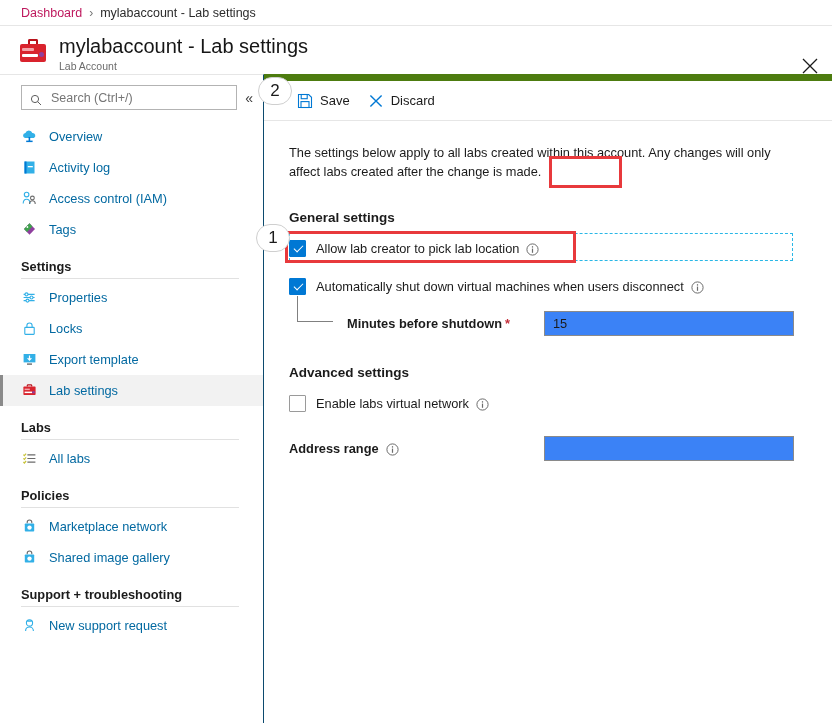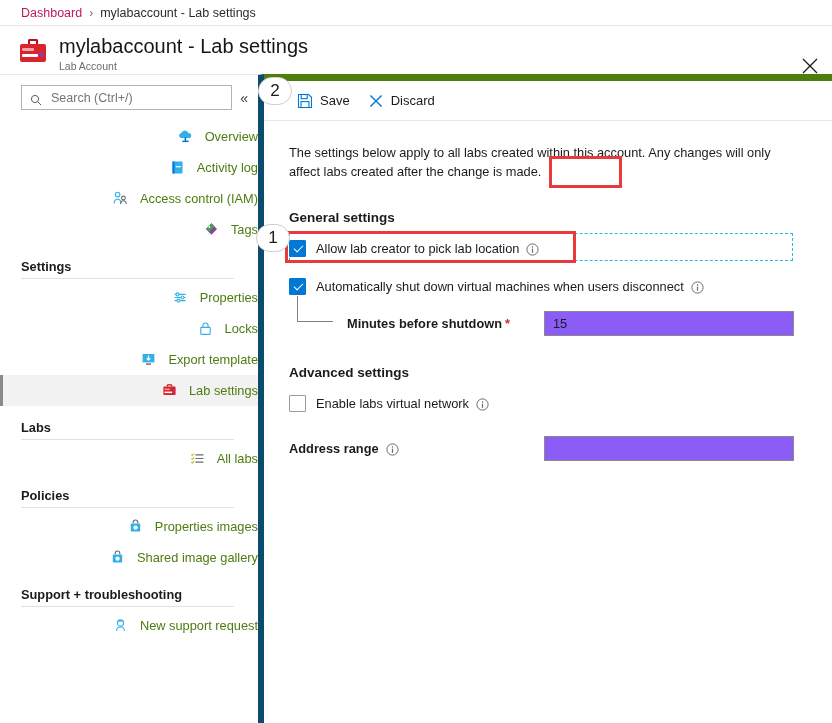--- a/index.html
+++ b/index.html
@@ -54,21 +54,21 @@
     width: 20px; height: 20px; cursor: pointer;
   }
   #close-icon svg { display: block; }
 
   
   #blade-body { display: flex; height: 649px; }
 
   
   #sidebar {
     width: 264px; flex: none;
-    border-right: 6px solid #0c4a6e;
+    border-right: 1px solid #0c4a6e;
     border-top: 1px solid #e6e6e6;
     padding-top: 10px;
     position: relative;
   }
   #search-row { display: flex; align-items: center; padding: 0 6px 0 21px; }
   #search-box {
     flex: 1; height: 25px;
     border: 1px solid #b3b3b3;
     display: flex; align-items: center;
     padding-left: 8px;
@@ -87,25 +87,24 @@
     color: #3b3b3b; font-size: 14px; cursor: pointer;
     line-height: 1;
   }
 
   .nav-list { margin-top: 11px; }
   .nav-item {
     display: flex; align-items: center;
     height: 31px;
     padding-left: 21px;
     font-size: 12.8px;
-    color: #4d7c0f;
+    color: #0369a1;
     cursor: pointer;
     border-left: 3px solid transparent;
     padding-left: 18px;
-    justify-content: flex-end;
   }
   .nav-item.selected { background: #f2f2f2; border-left-color: #8a8a8a; }
   .nav-item .nav-icon { width: 17px; height: 17px; flex: none; margin-right: 11px; position: relative; }
   .nav-item .nav-label { white-space: nowrap; }
 
   .nav-group-title {
     font-size: 12.8px; font-weight: bold; color: #1b1b1b;
     padding-left: 21px; margin-top: 14px; margin-bottom: 4px;
   }
   .nav-divider { height: 1px; background: #e1e1e1; margin: 0 24px 3px 21px; }
@@ -193,21 +192,21 @@
     width: 36px; height: 26px;
     border-left: 1px solid #808080;
     border-bottom: 1px solid #808080;
   }
   #minutes-label {
     margin-left: 58px; font-size: 12.8px; font-weight: bold; color: #1b1b1b;
     white-space: nowrap;
   }
   .req-star { color: #c32e3a; margin-left: 3px; }
   .text-field {
-    border: 1px solid #8a8a8a; background: #8b5cf6;
+    border: 1px solid #8a8a8a; background: #3b82f6;
     height: 25px; width: 250px;
     font-family: "Liberation Sans", sans-serif;
     font-size: 12.8px; color: #1b1b1b;
     padding: 0 8px; outline: none;
   }
   #minutes-input { position: absolute; left: 255px; width: 250px; }
 
   #address-row { display: flex; align-items: center; margin-top: 20px; position: relative; height: 26px; }
   #address-label { font-size: 12.8px; color: #1b1b1b; font-weight: bold; }
   #address-input { position: absolute; left: 255px; width: 250px; }
@@ -388,21 +387,21 @@
     <div class="nav-divider"></div>
 
     <div class="nav-item">
       <span class="nav-icon">
         <svg viewBox="0 0 17 17" width="17" height="17">
           <path d="M6.2 5.2V4.3a2.3 2.3 0 0 1 4.6 0v.9" stroke="#6b6b6b" stroke-width="1.1" fill="none"></path>
           <rect x="3.8" y="5.4" width="9.4" height="8.2" rx="0.8" fill="#32b0e7"></rect>
           <circle cx="8.5" cy="9.6" r="2.2" fill="#ffffff"></circle>
         </svg>
       </span>
-      <span class="nav-label">Properties images</span>
+      <span class="nav-label">Marketplace network</span>
     </div>
 
     <div class="nav-item">
       <span class="nav-icon">
         <svg viewBox="0 0 17 17" width="17" height="17">
           <path d="M6.2 5.2V4.3a2.3 2.3 0 0 1 4.6 0v.9" stroke="#6b6b6b" stroke-width="1.1" fill="none"></path>
           <rect x="3.8" y="5.4" width="9.4" height="8.2" rx="0.8" fill="#32b0e7"></rect>
           <circle cx="8.5" cy="9.6" r="2.2" fill="#ffffff"></circle>
         </svg>
       </span>

